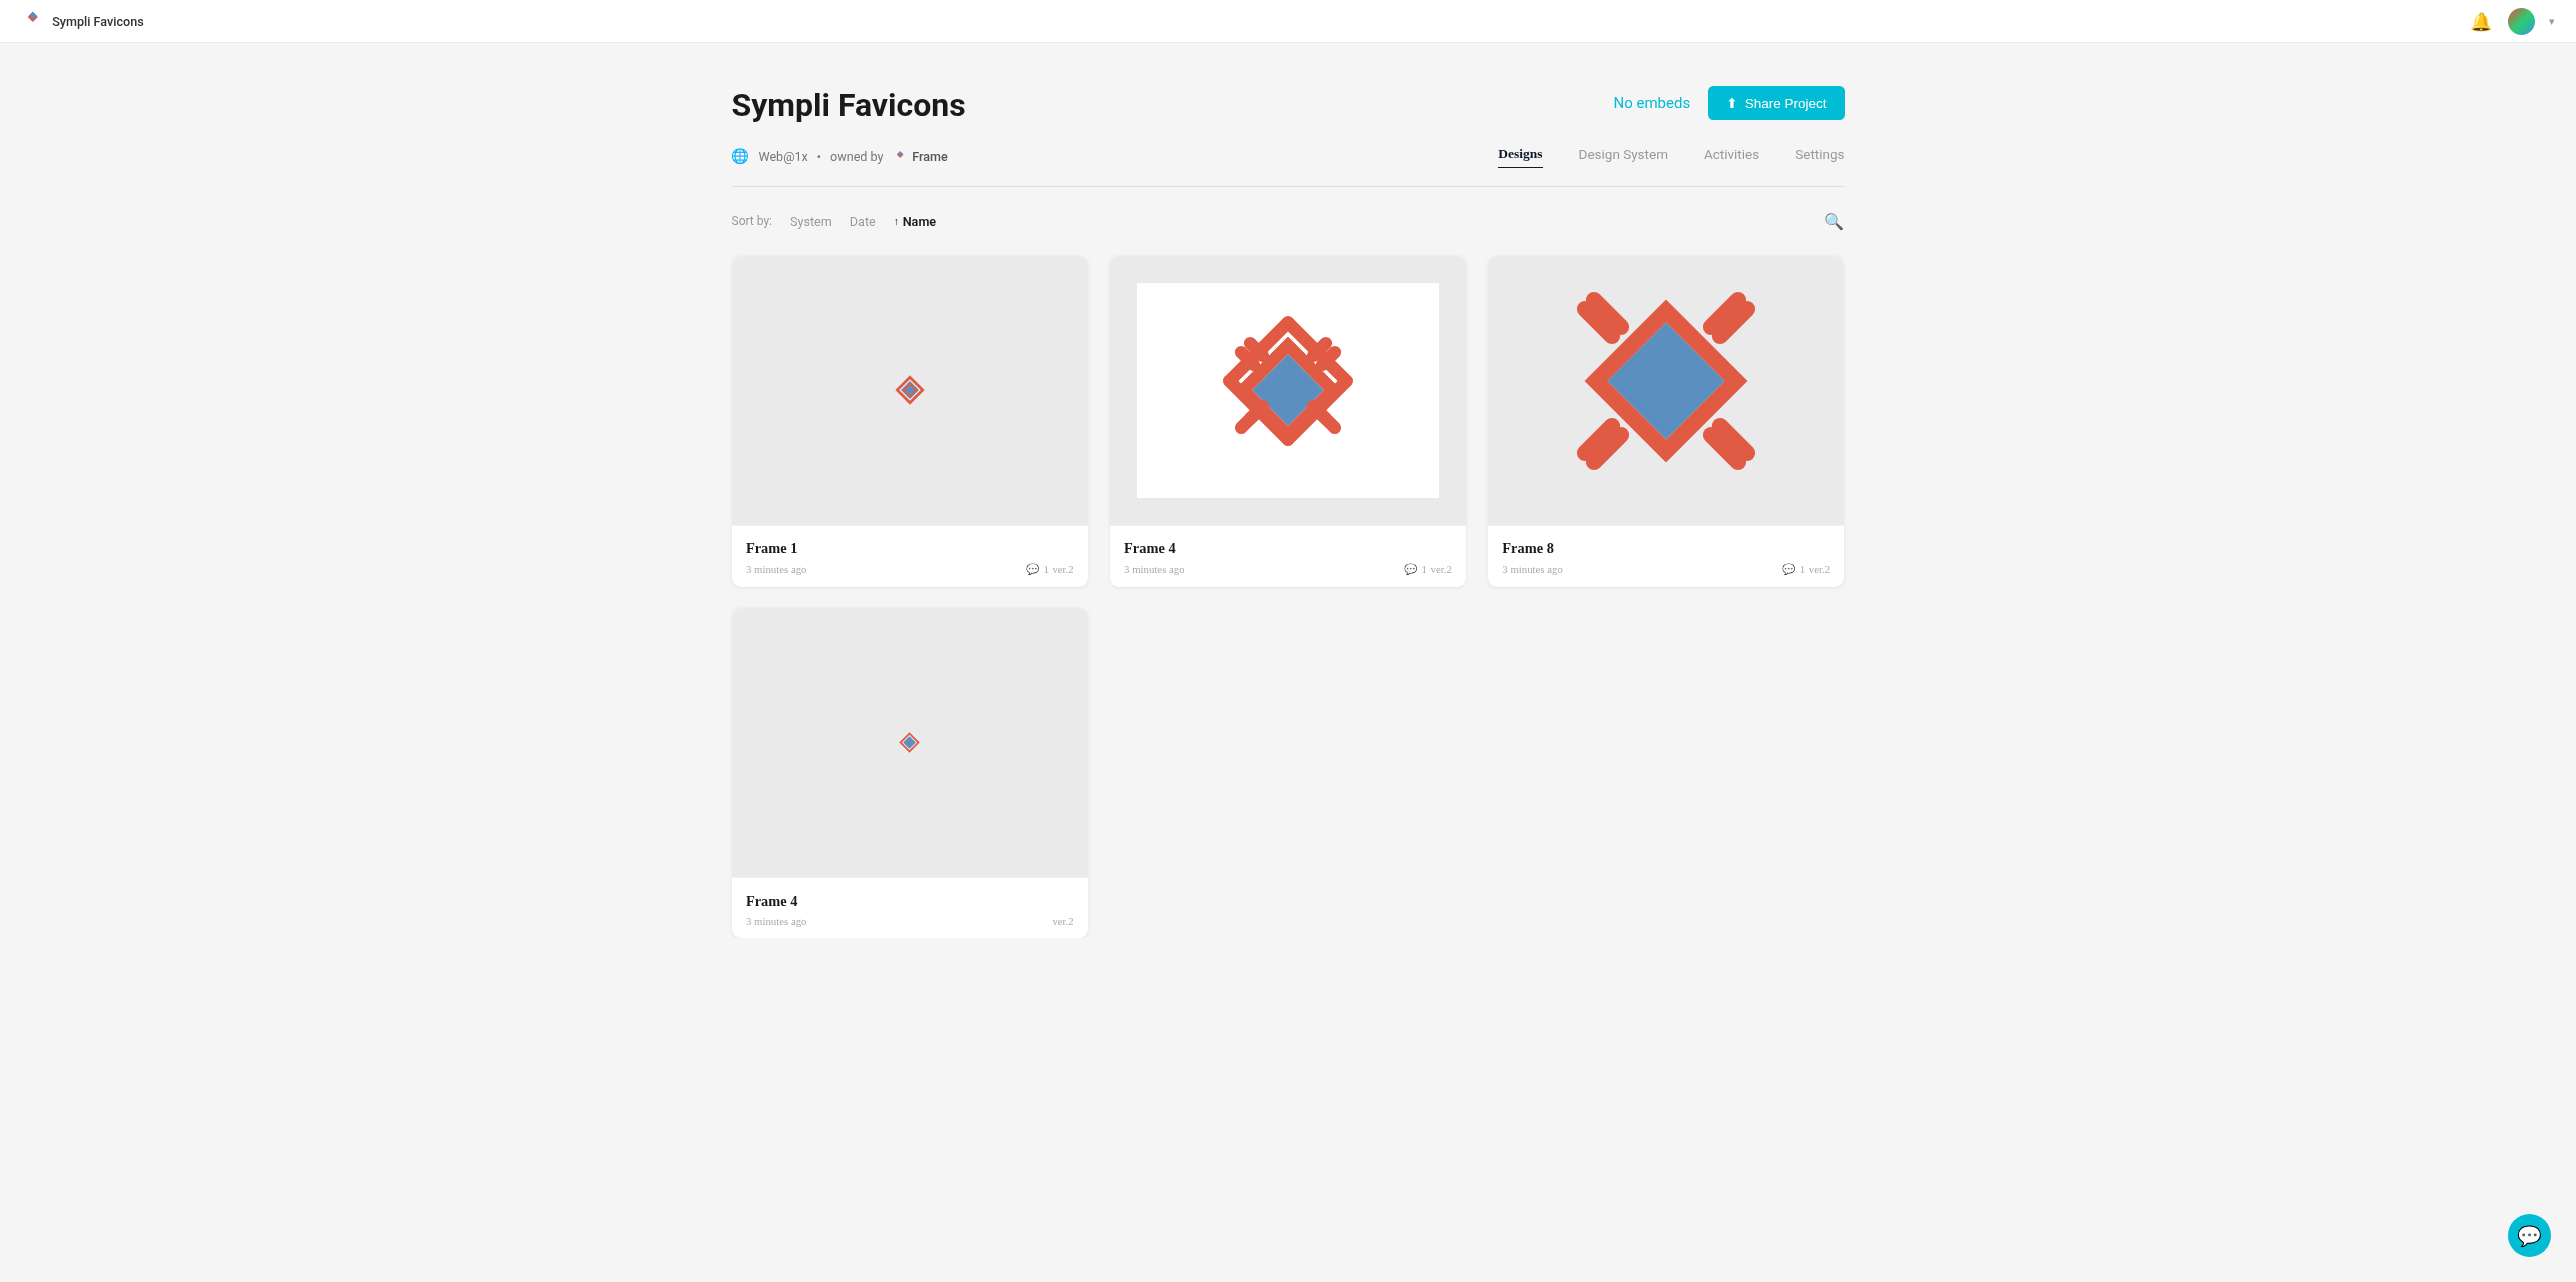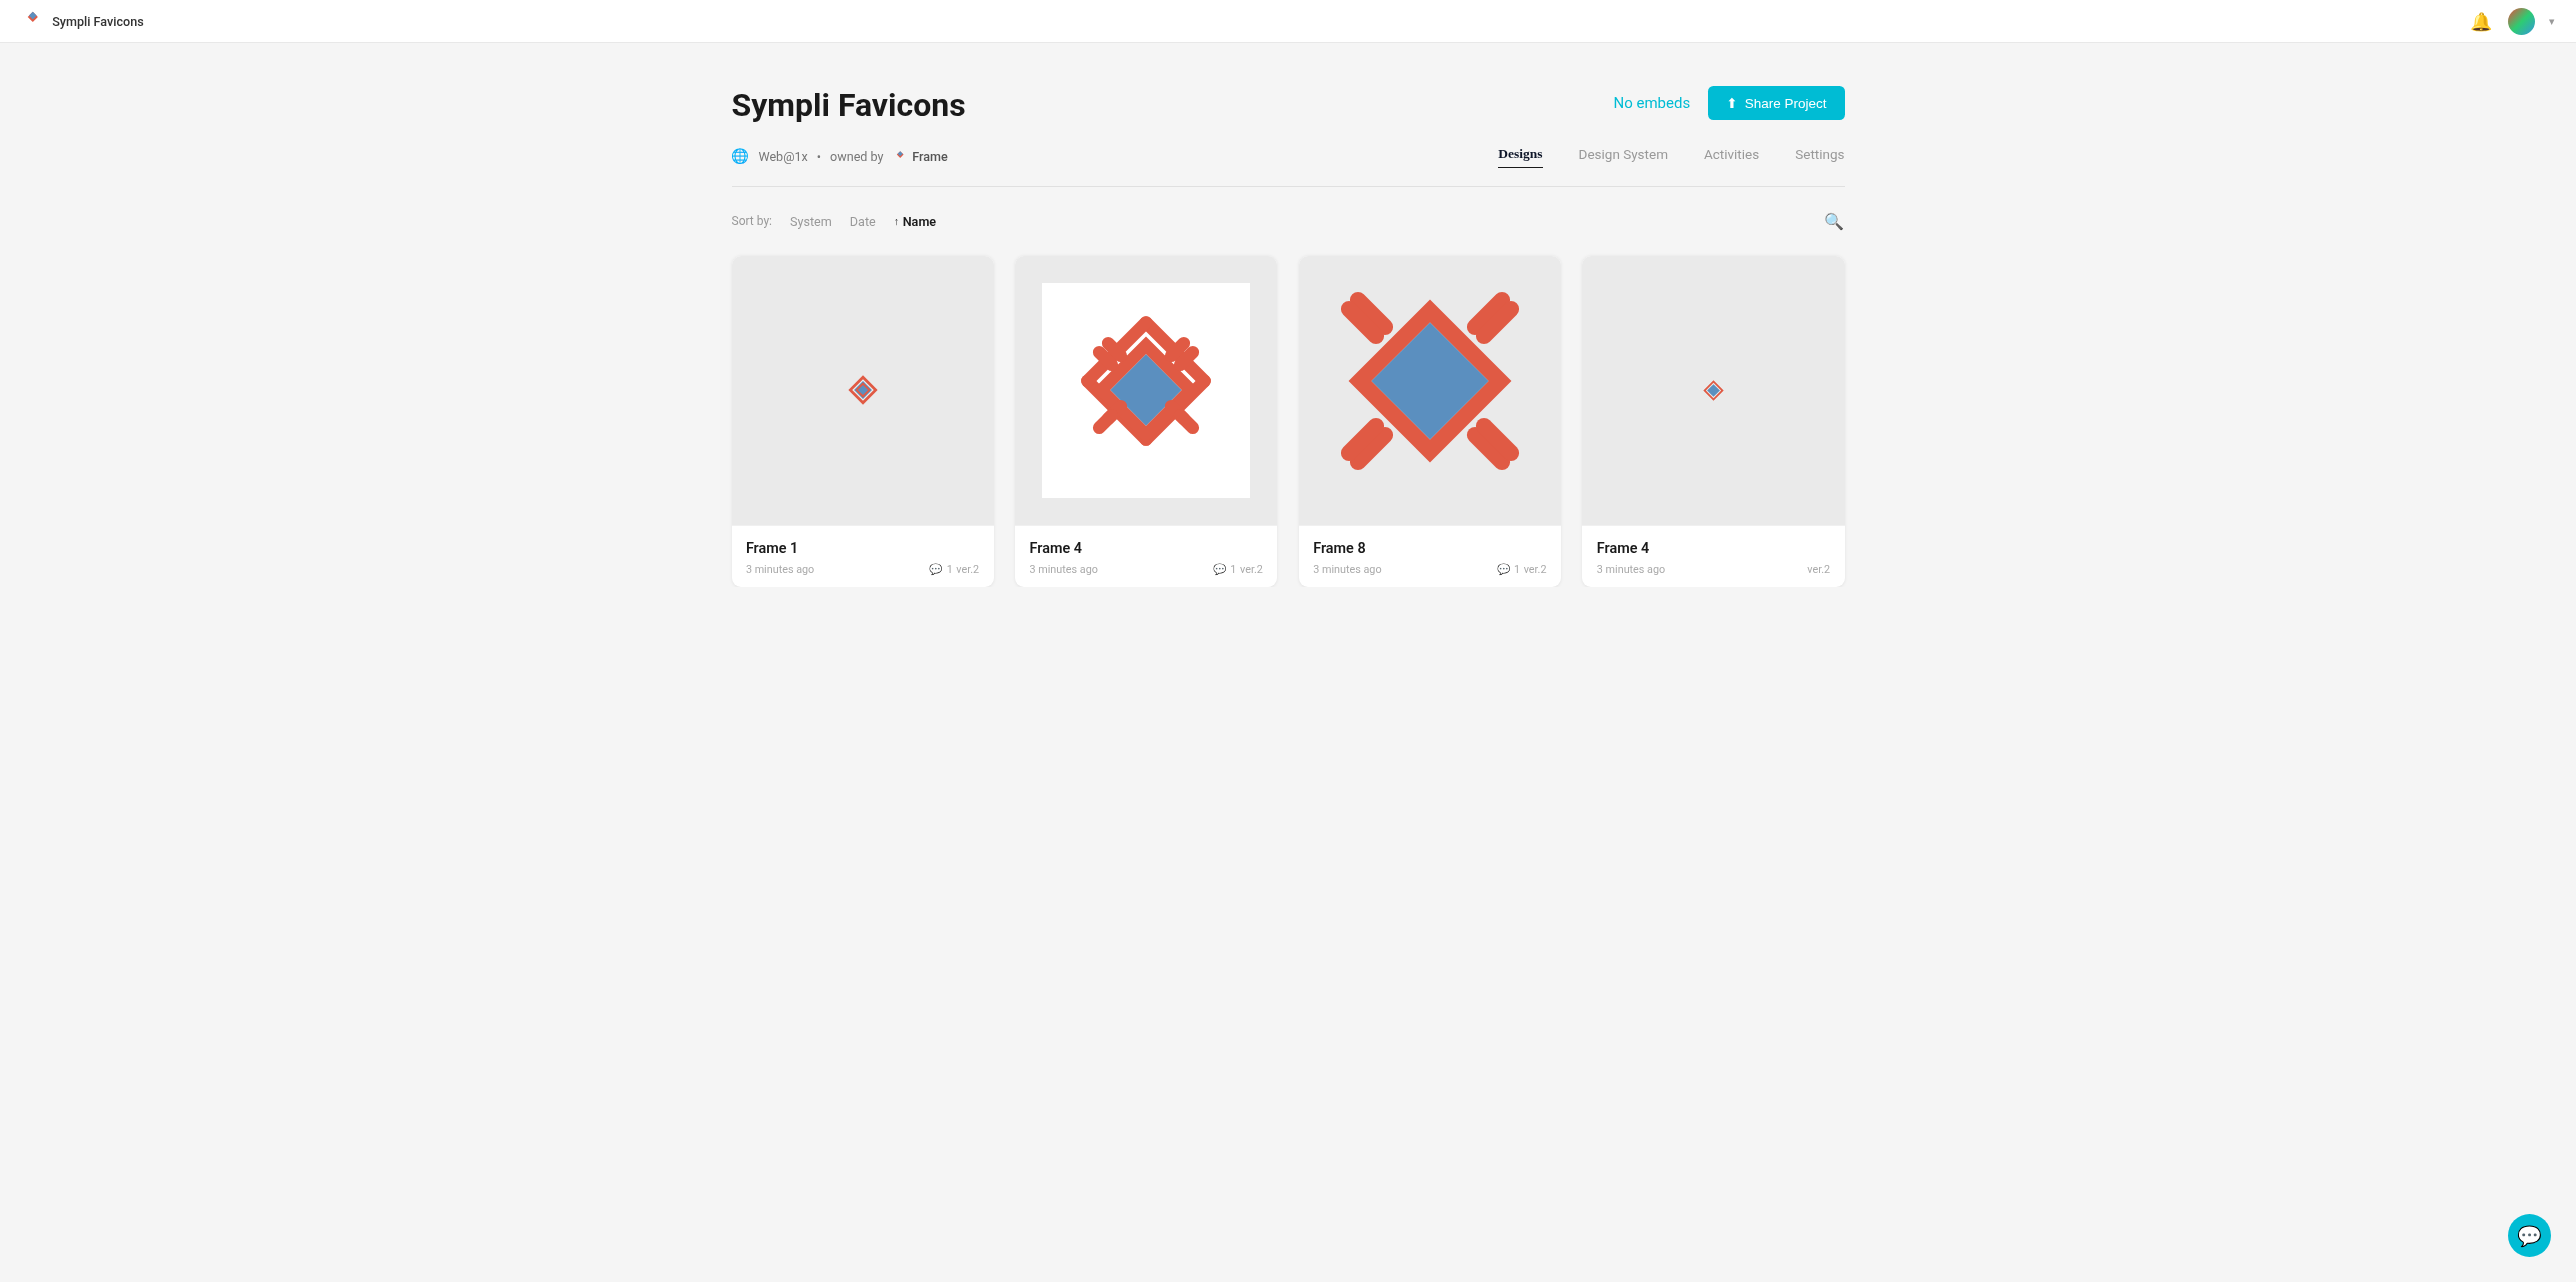--- a/index.html
+++ b/index.html
@@ -172,22 +172,23 @@
 
     
     .divider-row {
       border-top: 0.9px solid #e0e0e0;
       margin-bottom: 25px;
     }
 
     
     .cards-grid {
       display: grid;
-      grid-template-columns: repeat(4, 1fr);
+      grid-template-columns: repeat(3, 1fr);
       gap: 21.6px;
+      font-family: Liberation Serif, serif;
     }
     .card {
       background: #fff;
       border-radius: 9px;
       overflow: hidden;
       box-shadow: 0 0.9px 3.6px rgba(0,0,0,0.08);
       cursor: pointer;
     }
     .card-preview {
       background: #f0f0f0;

